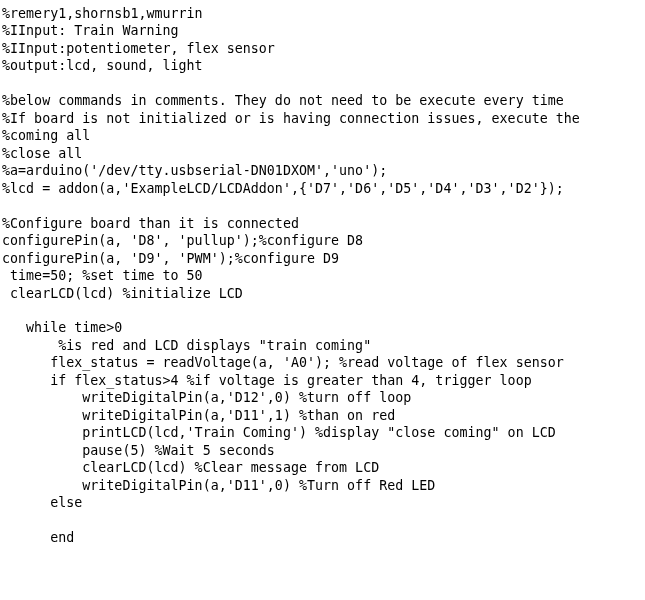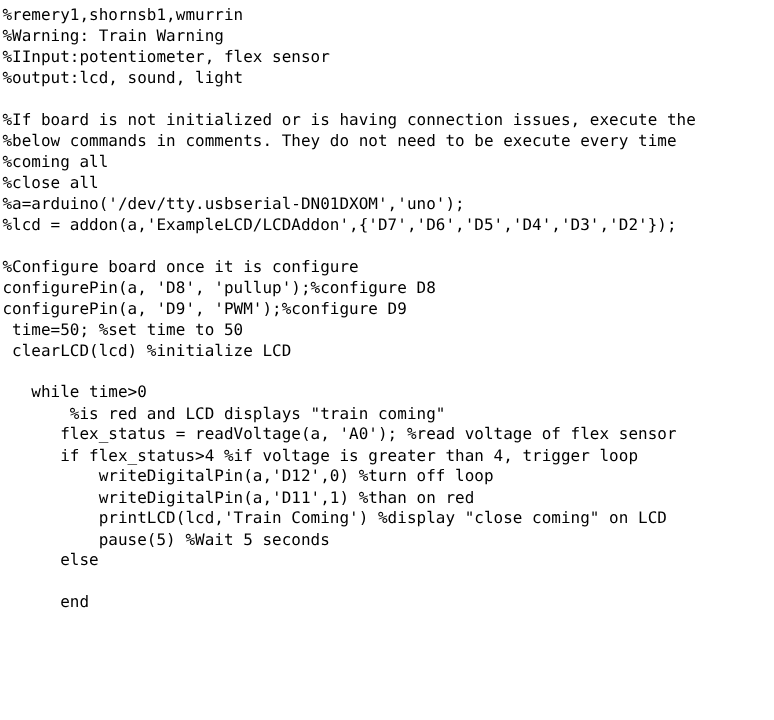--- a/index.html
+++ b/index.html
@@ -38,41 +38,43 @@
   }
   .code-line.blank {
     color: transparent;
   }
 </style>
 </head>
 <body>
 
 <div id="code-listing">
     <div class="code-line">%remery1,shornsb1,wmurrin</div>
-    <div class="code-line">%Warning: Train Warning</div>
+    <div class="code-line">%IInput: Train Warning</div>
     <div class="code-line">%IInput:potentiometer, flex sensor</div>
     <div class="code-line">%output:lcd, sound, light</div>
     <div class="code-line blank"></div>
+    <div class="code-line">%below commands in comments. They do not need to be execute every time</div>
     <div class="code-line">%If board is not initialized or is having connection issues, execute the</div>
-    <div class="code-line">%below commands in comments. They do not need to be execute every time</div>
     <div class="code-line">%coming all</div>
     <div class="code-line">%close all</div>
     <div class="code-line">%a=arduino('/dev/tty.usbserial-DN01DXOM','uno');</div>
     <div class="code-line">%lcd = addon(a,'ExampleLCD/LCDAddon',{'D7','D6','D5','D4','D3','D2'});</div>
     <div class="code-line blank"></div>
-    <div class="code-line">%Configure board once it is configure</div>
+    <div class="code-line">%Configure board than it is connected</div>
     <div class="code-line">configurePin(a, 'D8', 'pullup');%configure D8</div>
     <div class="code-line">configurePin(a, 'D9', 'PWM');%configure D9</div>
     <div class="code-line"> time=50; %set time to 50</div>
     <div class="code-line"> clearLCD(lcd) %initialize LCD</div>
     <div class="code-line blank"></div>
     <div class="code-line">   while time&gt;0</div>
     <div class="code-line">       %is red and LCD displays "train coming"</div>
     <div class="code-line">      flex_status = readVoltage(a, 'A0'); %read voltage of flex sensor</div>
     <div class="code-line">      if flex_status&gt;4 %if voltage is greater than 4, trigger loop</div>
     <div class="code-line">          writeDigitalPin(a,'D12',0) %turn off loop</div>
     <div class="code-line">          writeDigitalPin(a,'D11',1) %than on red</div>
     <div class="code-line">          printLCD(lcd,'Train Coming') %display "close coming" on LCD</div>
     <div class="code-line">          pause(5) %Wait 5 seconds</div>
+    <div class="code-line">          clearLCD(lcd) %Clear message from LCD</div>
+    <div class="code-line">          writeDigitalPin(a,'D11',0) %Turn off Red LED</div>
     <div class="code-line">      else</div>
     <div class="code-line blank"></div>
     <div class="code-line">      end</div>
   </div>
 
 </body></html>

